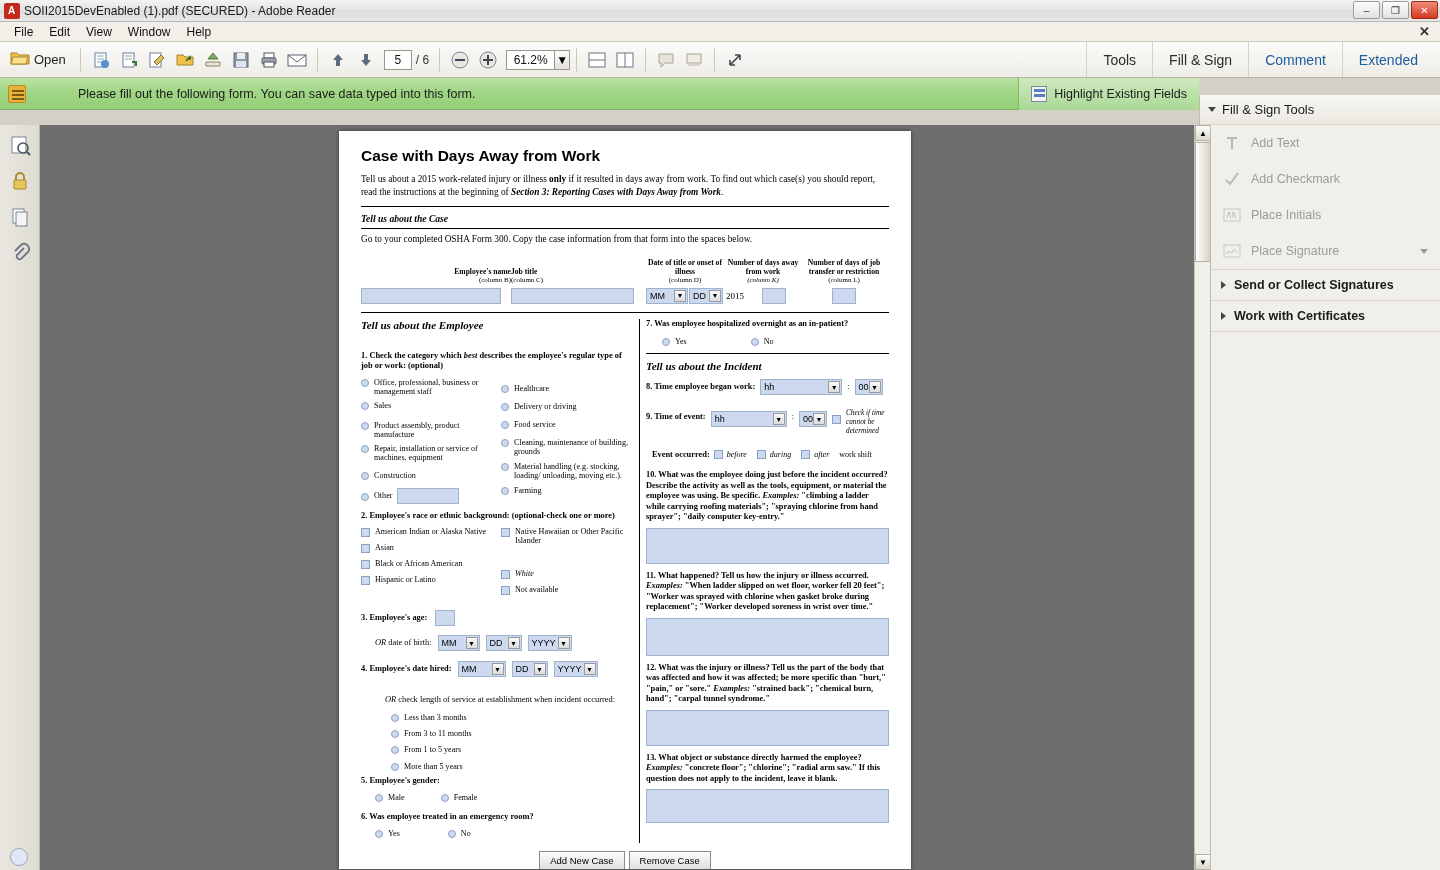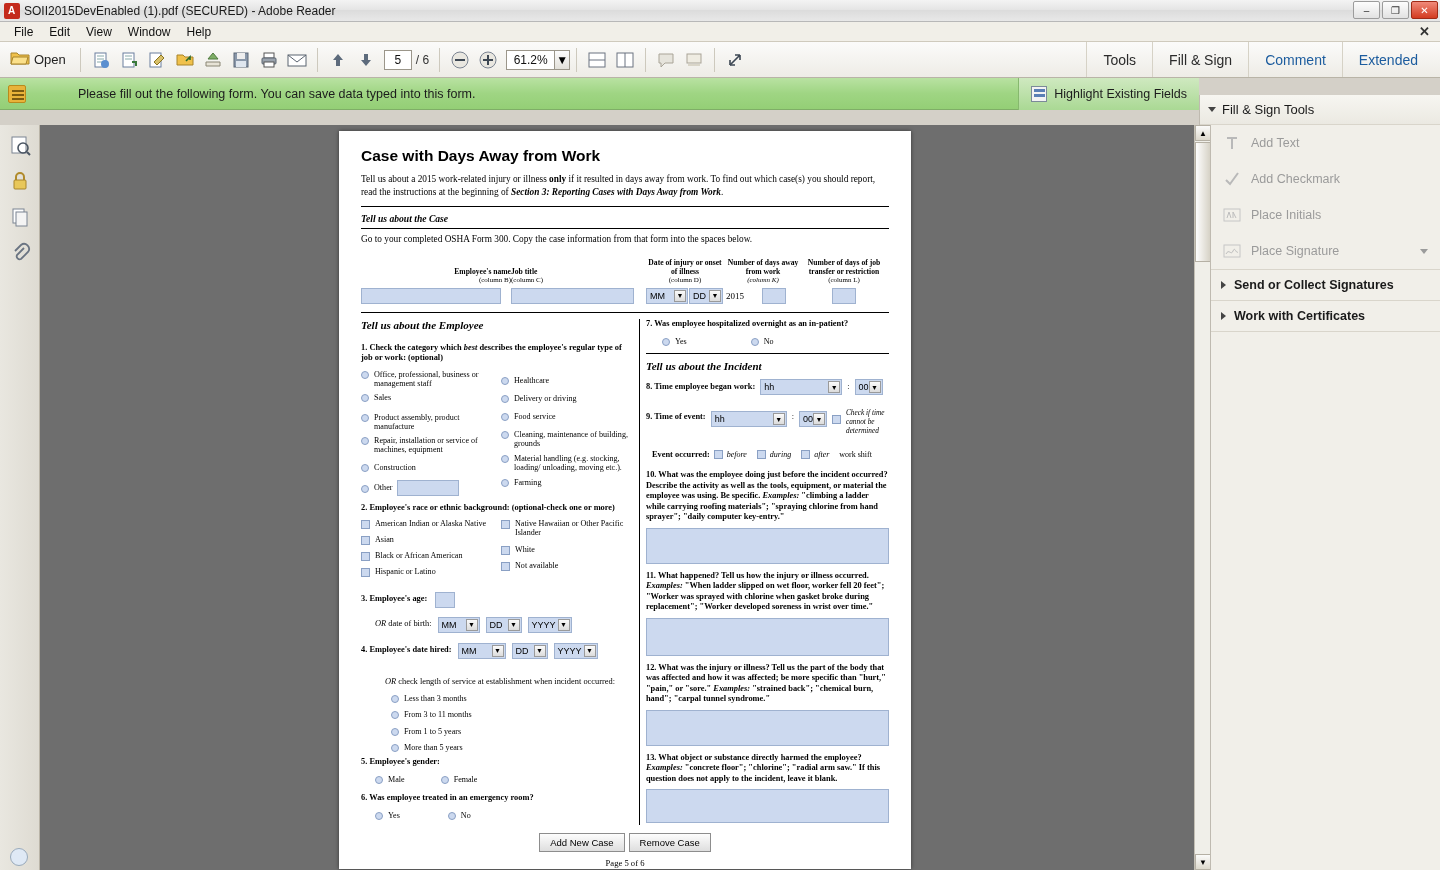--- a/index.html
+++ b/index.html
@@ -459,21 +459,21 @@
         <div style="display:flex; align-items:flex-end; gap:0; font-size:7.6px; font-weight:bold; text-align:center;">
           <div style="width:150px;text-align:right;">
             <div>Employee's name</div>
             <div style="font-weight:normal;font-size:7px;">(column B)</div>
           </div>
           <div style="width:135px;text-align:left;">
             <div>Job title</div>
             <div style="font-weight:normal;font-size:7px;">(column C)</div>
           </div>
           <div style="width:78px;">
-            <div>Date of injury or onset of illness</div>
+            <div>Date of title or onset of illness</div>
             <div style="font-weight:normal;font-size:7px;">(column D)</div>
           </div>
           <div style="width:78px;">
             <div>Number of days away from work</div>
             <div style="font-weight:normal;font-size:7px;font-style:italic;">(column K)</div>
           </div>
           <div style="width:84px;">
             <div>Number of days of job transfer or restriction</div>
             <div style="font-weight:normal;font-size:7px;">(column L)</div>
           </div>
@@ -503,21 +503,21 @@
           <div style="width:84px;display:flex;justify-content:center;">
               <div class="field" style="width:24px;"></div>
             </div>
         </div>
 
         <div class="hr"></div>
 
         <div class="twocol">
 
           <div class="colL">
-            <div class="sect-title" style="font-size:11px;margin-bottom:12px;">Tell us about the Employee</div>
+            <div class="sect-title" style="font-size:11px;margin-bottom:20px;">Tell us about the Employee</div>
 
             <div class="qnum">
               <span>1. Check the category which</span>
               <i>best</i>
               <span>describes the employee's regular type of job or work:  (optional)</span>
             </div>
 
             <div style="display:flex;margin-top:6px;">
               <div style="width:140px;">
                 <div class="opt">
@@ -592,21 +592,21 @@
                 <div class="opt" style="margin-top:6px;">
                     <span class="cbox"></span>
                     <span>Hispanic or Latino</span>
                   </div>
               </div>
               <div style="width:128px;">
                 <div class="opt">
                     <span class="cbox"></span>
                     <span>Native Hawaiian or Other Pacific Islander</span>
                   </div>
-                <div class="opt" style="margin-top:8px;">
+                <div class="opt" style="margin-top:24px;font-style:italic;">
                     <span class="cbox"></span>
                     <span>White</span>
                   </div>
                 <div class="opt" style="margin-top:6px;">
                     <span class="cbox"></span>
                     <span>Not available</span>
                   </div>
               </div>
             </div>
 

